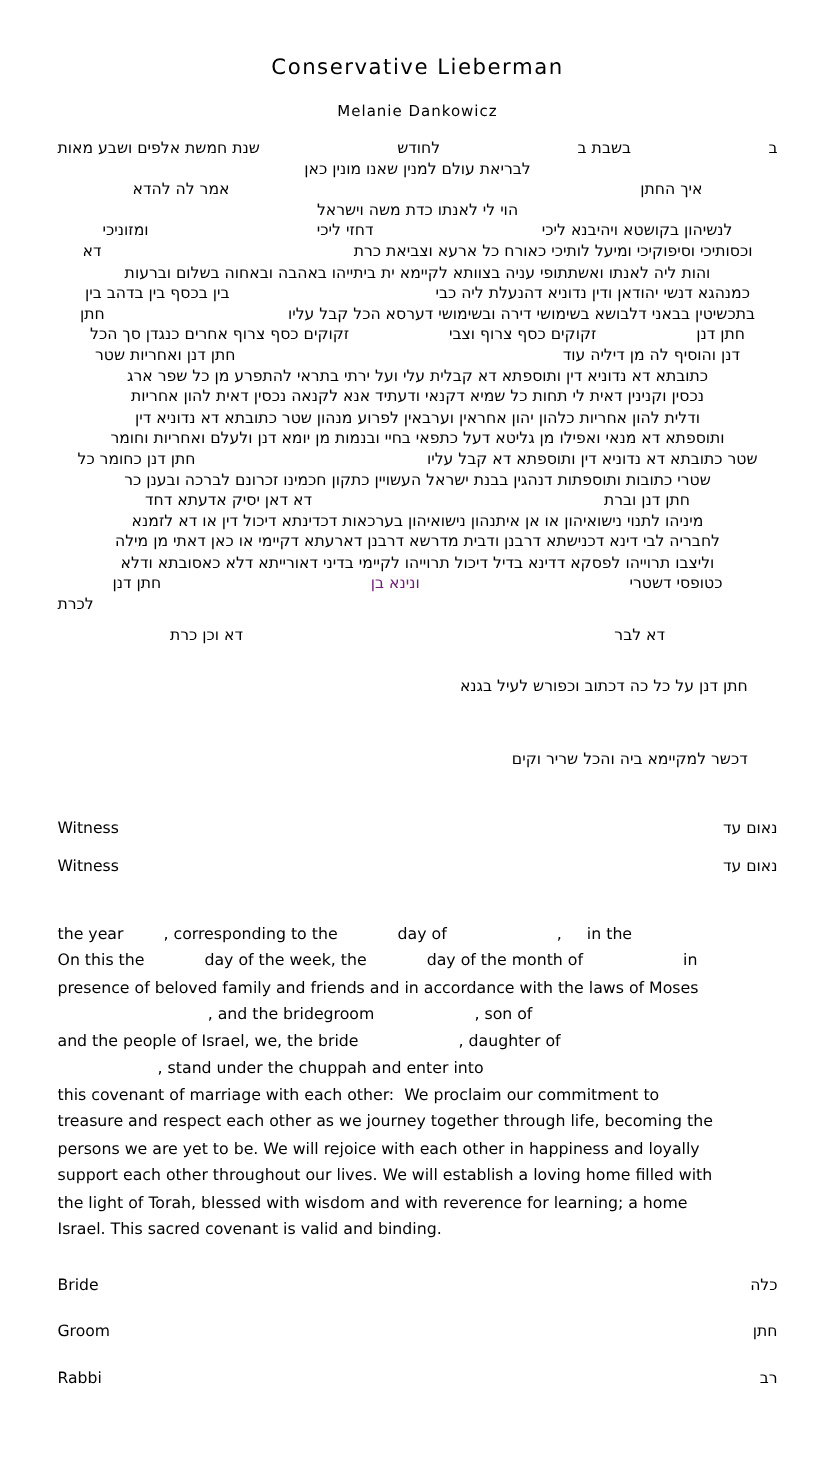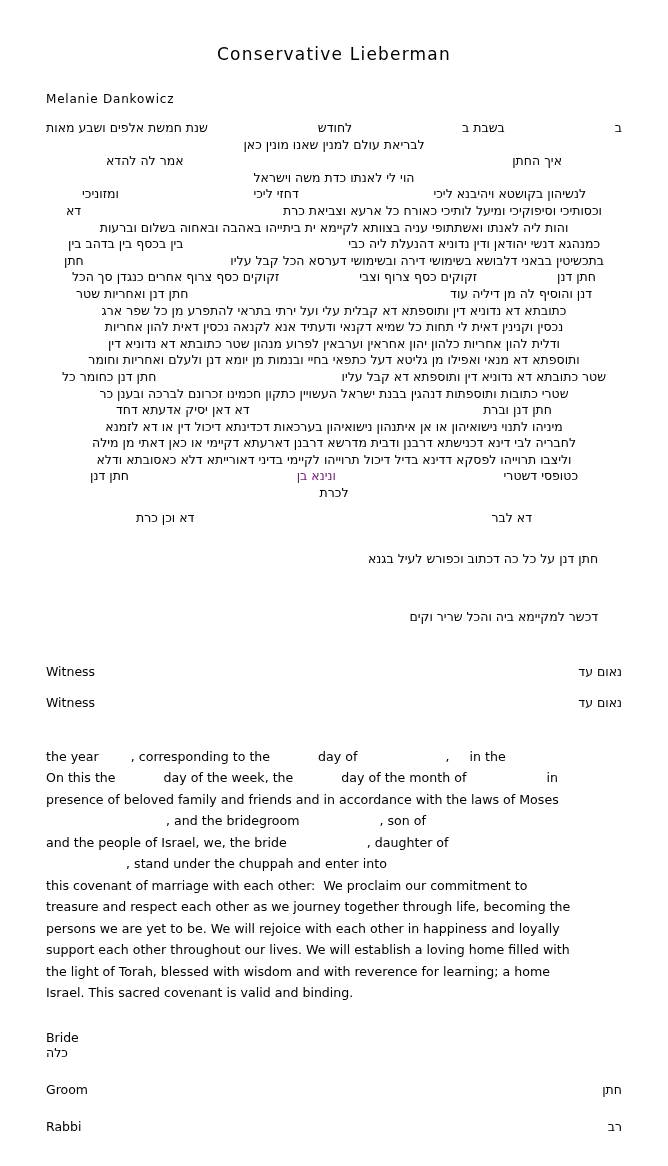--- a/index.html
+++ b/index.html
@@ -24,25 +24,25 @@
   }
   .doc-title {
     text-align: center;
     font-family: "DejaVu Sans", sans-serif;
     font-size: 17px;
     letter-spacing: 1.2px;
     margin-top: 44px;
     font-weight: normal;
   }
   .doc-subtitle {
-    text-align: left;
+    text-align: center;
     font-family: "DejaVu Sans", sans-serif;
     font-size: 12px;
     letter-spacing: 0.8px;
-    margin-top: 28px;
+    margin-top: 18px;
     font-weight: normal;
   }
   .hebrew-block {
     direction: rtl;
     text-align: center;
     font-family: "DejaVu Sans", sans-serif;
     font-size: 12.5px;
     line-height: 16.6px;
     margin-top: 14px;
   }
@@ -50,21 +50,21 @@
     white-space: pre-wrap;
     display: block;
   }
   .heb-line.spread {
     display: flex;
     justify-content: space-between;
     align-items: baseline;
   }
   .heb-line.spread > span { white-space: pre; }
   .heb-line.center { text-align: center; }
-  .heb-line.right { text-align: center; }
+  .heb-line.right { text-align: left; }
   .heb-accent { color: #701a75; }
 
   .witness-row {
     display: flex;
     justify-content: space-between;
     align-items: flex-start;
     margin-top: 16px;
     font-size: 12.5px;
   }
   .witness-row .lat {
@@ -216,21 +216,21 @@
     <span class="eng-line">and the people of Israel, we, the bride                    , daughter of</span>
     <span class="eng-line">                    , stand under the chuppah and enter into</span>
     <span class="eng-line">this covenant of marriage with each other:  We proclaim our commitment to</span>
     <span class="eng-line">treasure and respect each other as we journey together through life, becoming the</span>
     <span class="eng-line">persons we are yet to be. We will rejoice with each other in happiness and loyally</span>
     <span class="eng-line">support each other throughout our lives. We will establish a loving home filled with</span>
     <span class="eng-line">the light of Torah, blessed with wisdom and with reverence for learning; a home</span>
     <span class="eng-line">Israel. This sacred covenant is valid and binding.</span>
   </div>
 
-  <div class="sig-row" style="margin-top:26px;flex-direction:column;">
+  <div class="sig-row" style="margin-top:26px;">
     <span class="lat">Bride</span>
     <span class="heb">כלה</span>
   </div>
   <div class="sig-row">
     <span class="lat">Groom</span>
     <span class="heb">חתן</span>
   </div>
   <div class="sig-row">
     <span class="lat">Rabbi</span>
     <span class="heb">רב</span>

